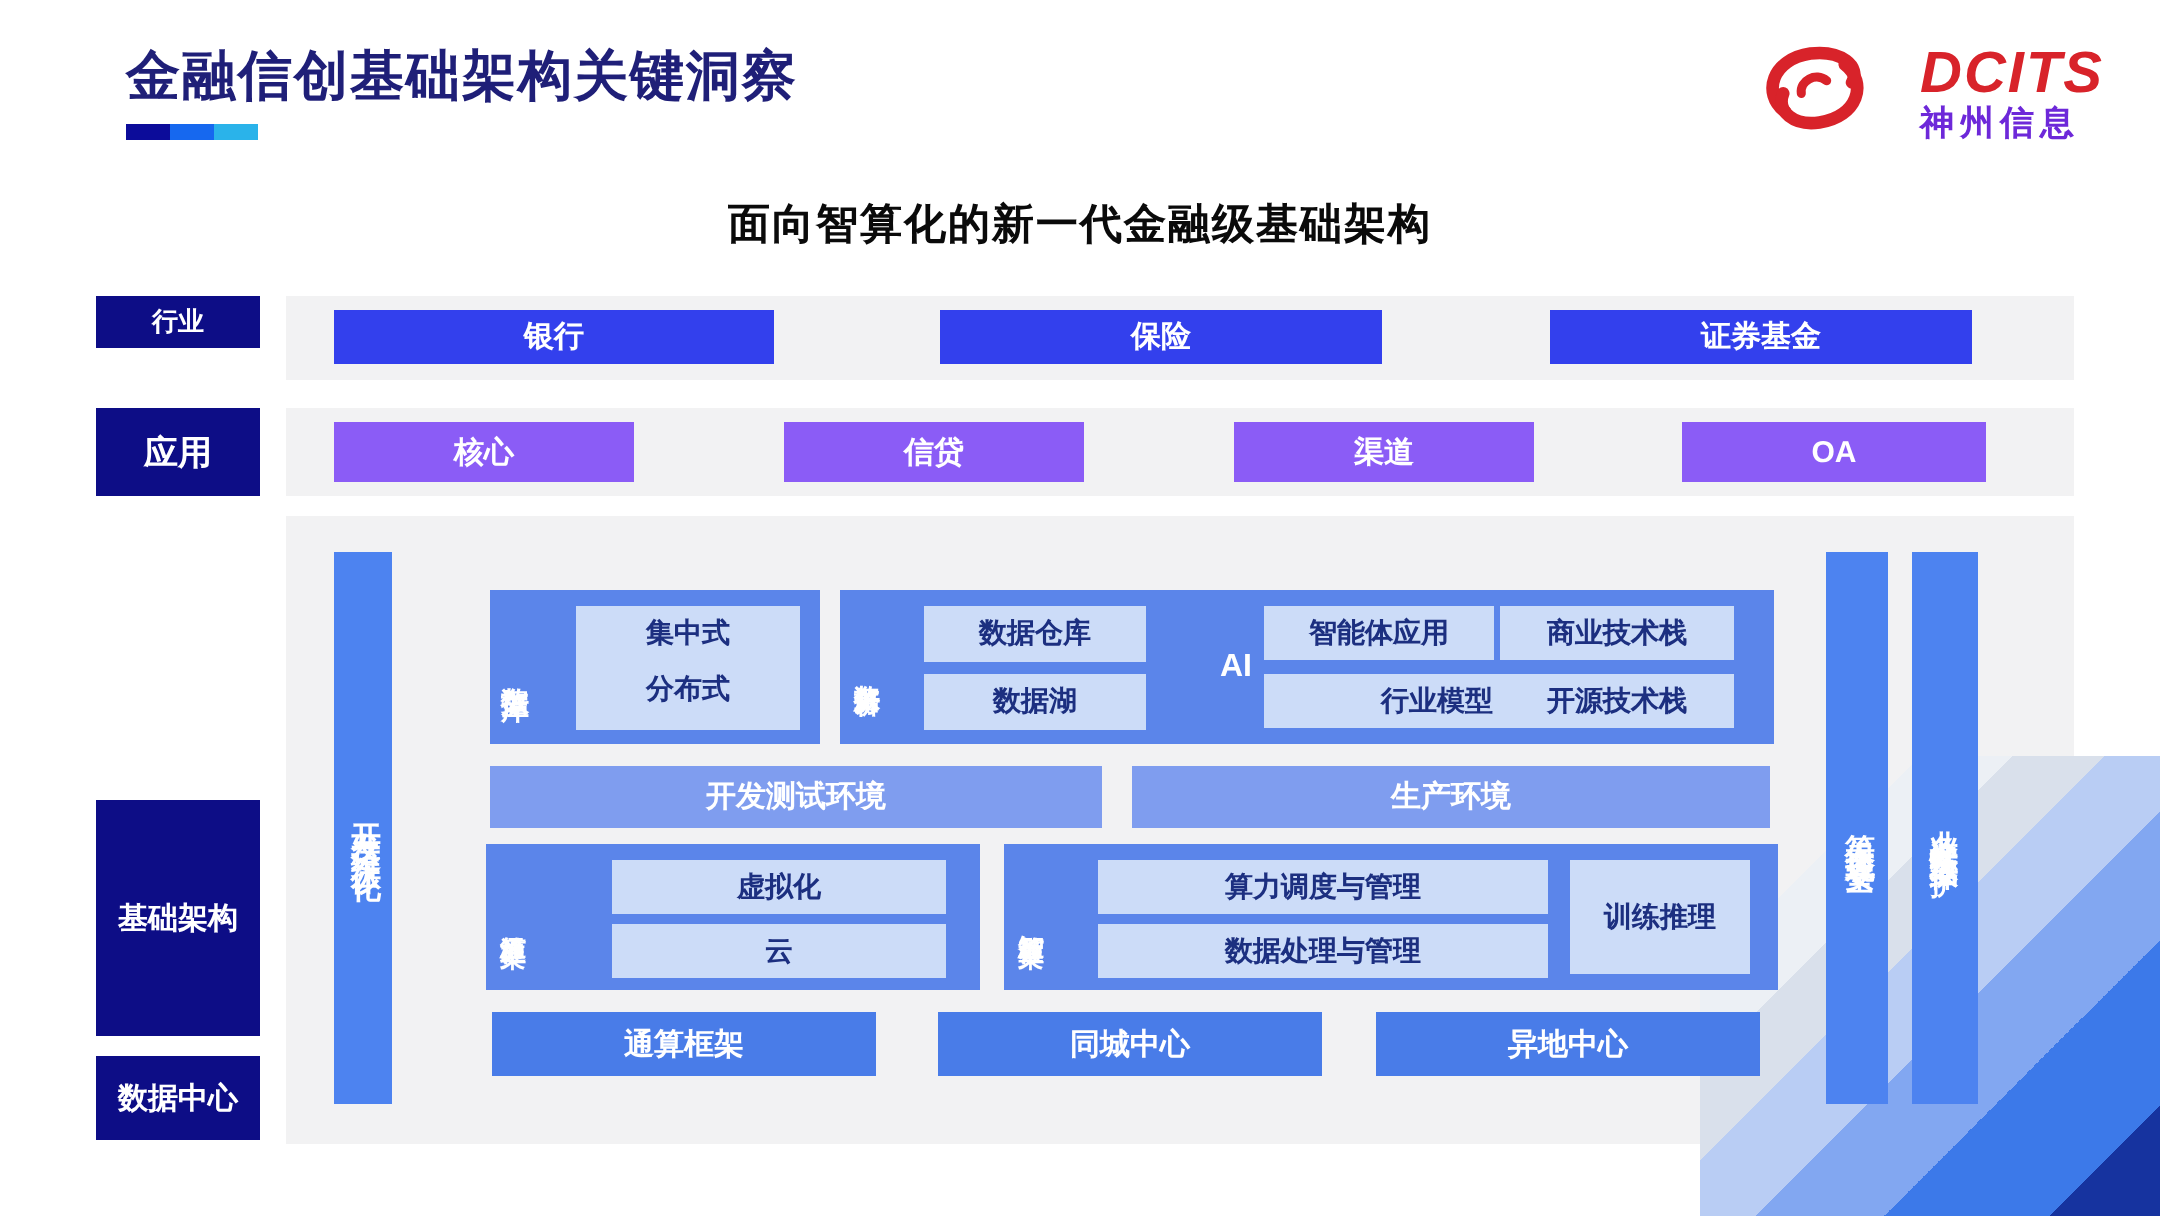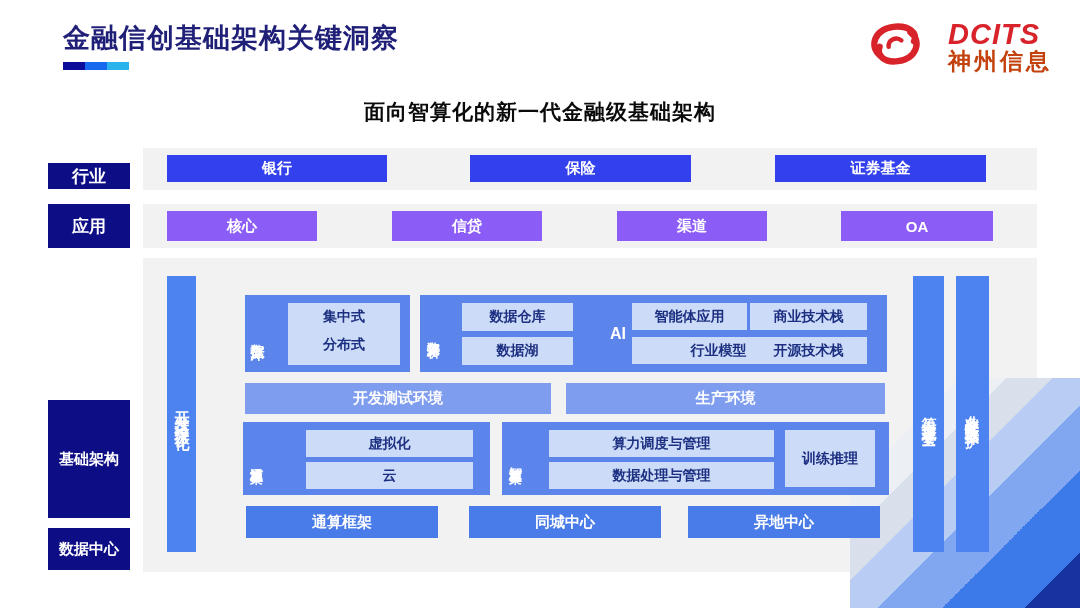--- a/index.html
+++ b/index.html
@@ -8,28 +8,28 @@
 
   
   .title{position:absolute;left:63px;top:20px;font-size:27px;font-weight:bold;
          color:#1f1f78;letter-spacing:1px;}
   .underline{position:absolute;left:63px;top:62px;display:flex;}
   .underline i{display:block;width:22px;height:8px;}
   .seg1{background:#0c0c9a;}.seg2{background:#1668ef;}.seg3{background:#2ab3ea;}
   .logo{position:absolute;right:28px;top:18px;display:flex;align-items:center;gap:24px;}
   .logo-text{display:flex;flex-direction:column;line-height:1.05;}
   .logo-brand{font-size:29px;font-weight:bold;font-style:italic;color:#d8232a;letter-spacing:1px;}
-  .logo-company{font-size:23px;font-weight:bold;color:#c2410c;letter-spacing:3px;}
+  .logo-company{font-size:17px;font-weight:bold;color:#6d28d9;letter-spacing:3px;}
   .subtitle{position:absolute;top:98px;left:0;width:100%;text-align:center;
             font-size:21px;font-weight:bold;color:#0a0a0a;letter-spacing:1px;}
 
   
   .side{position:absolute;left:48px;width:82px;background:#0d0d86;color:#fff;
         font-weight:bold;display:flex;align-items:center;justify-content:center;z-index:2;}
-  .side-industry{top:163px;height:26px;font-size:17px;}
+  .side-industry{top:148px;height:26px;font-size:13px;}
   .side-application{top:204px;height:44px;font-size:17px;}
   .side-platform{top:260px;height:128px;font-size:17px;}
   .side-infra{top:400px;height:118px;font-size:15px;}
   .side-dc{top:528px;height:42px;font-size:15px;}
 
   
   .strip{position:absolute;left:143px;width:894px;background:#f2f2f3;}
   .strip1{top:148px;height:42px;}
   .strip2{top:204px;height:44px;}
   .panel{top:258px;height:314px;}

